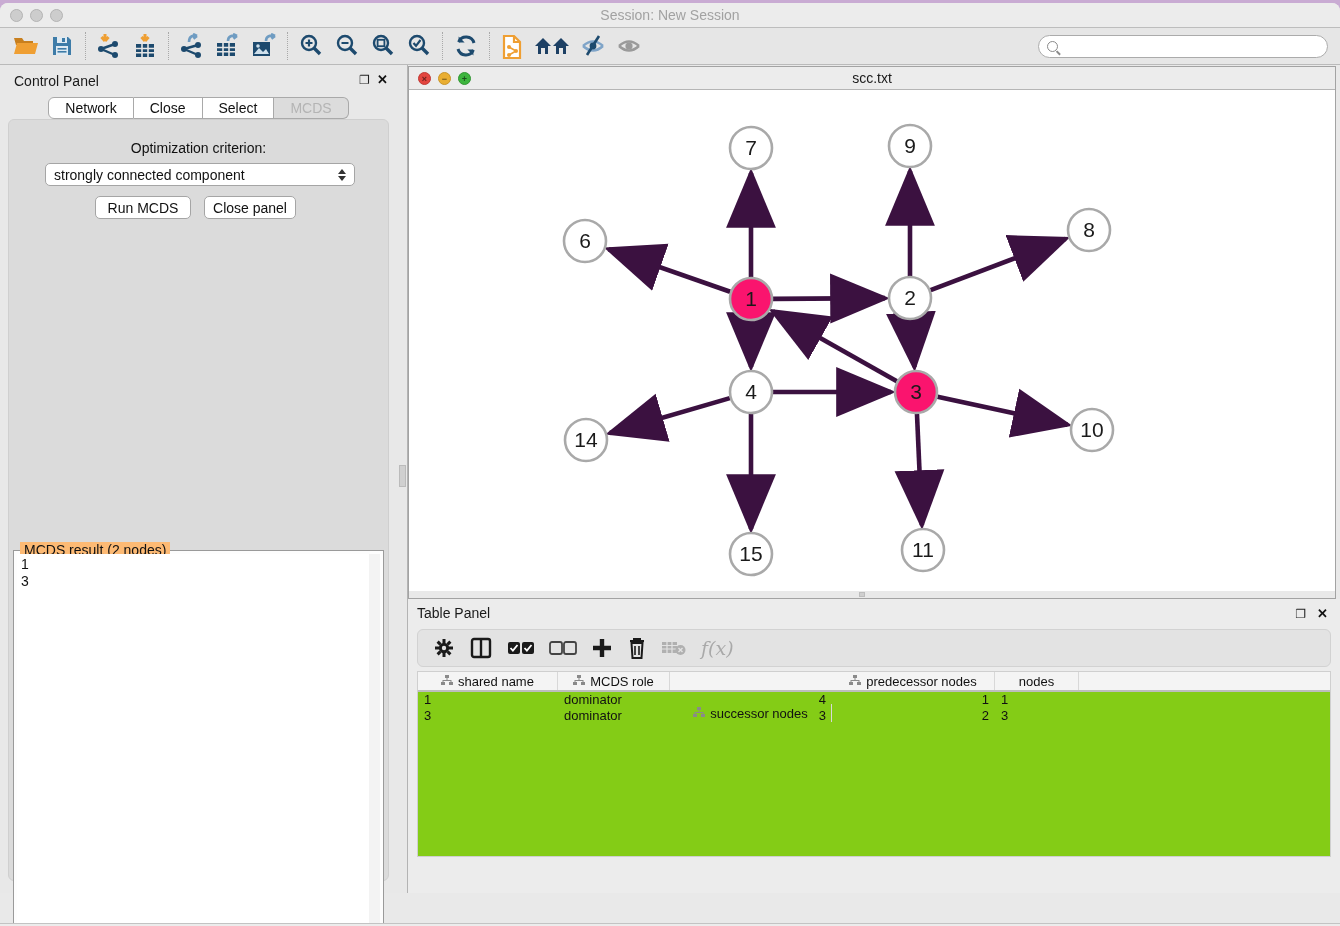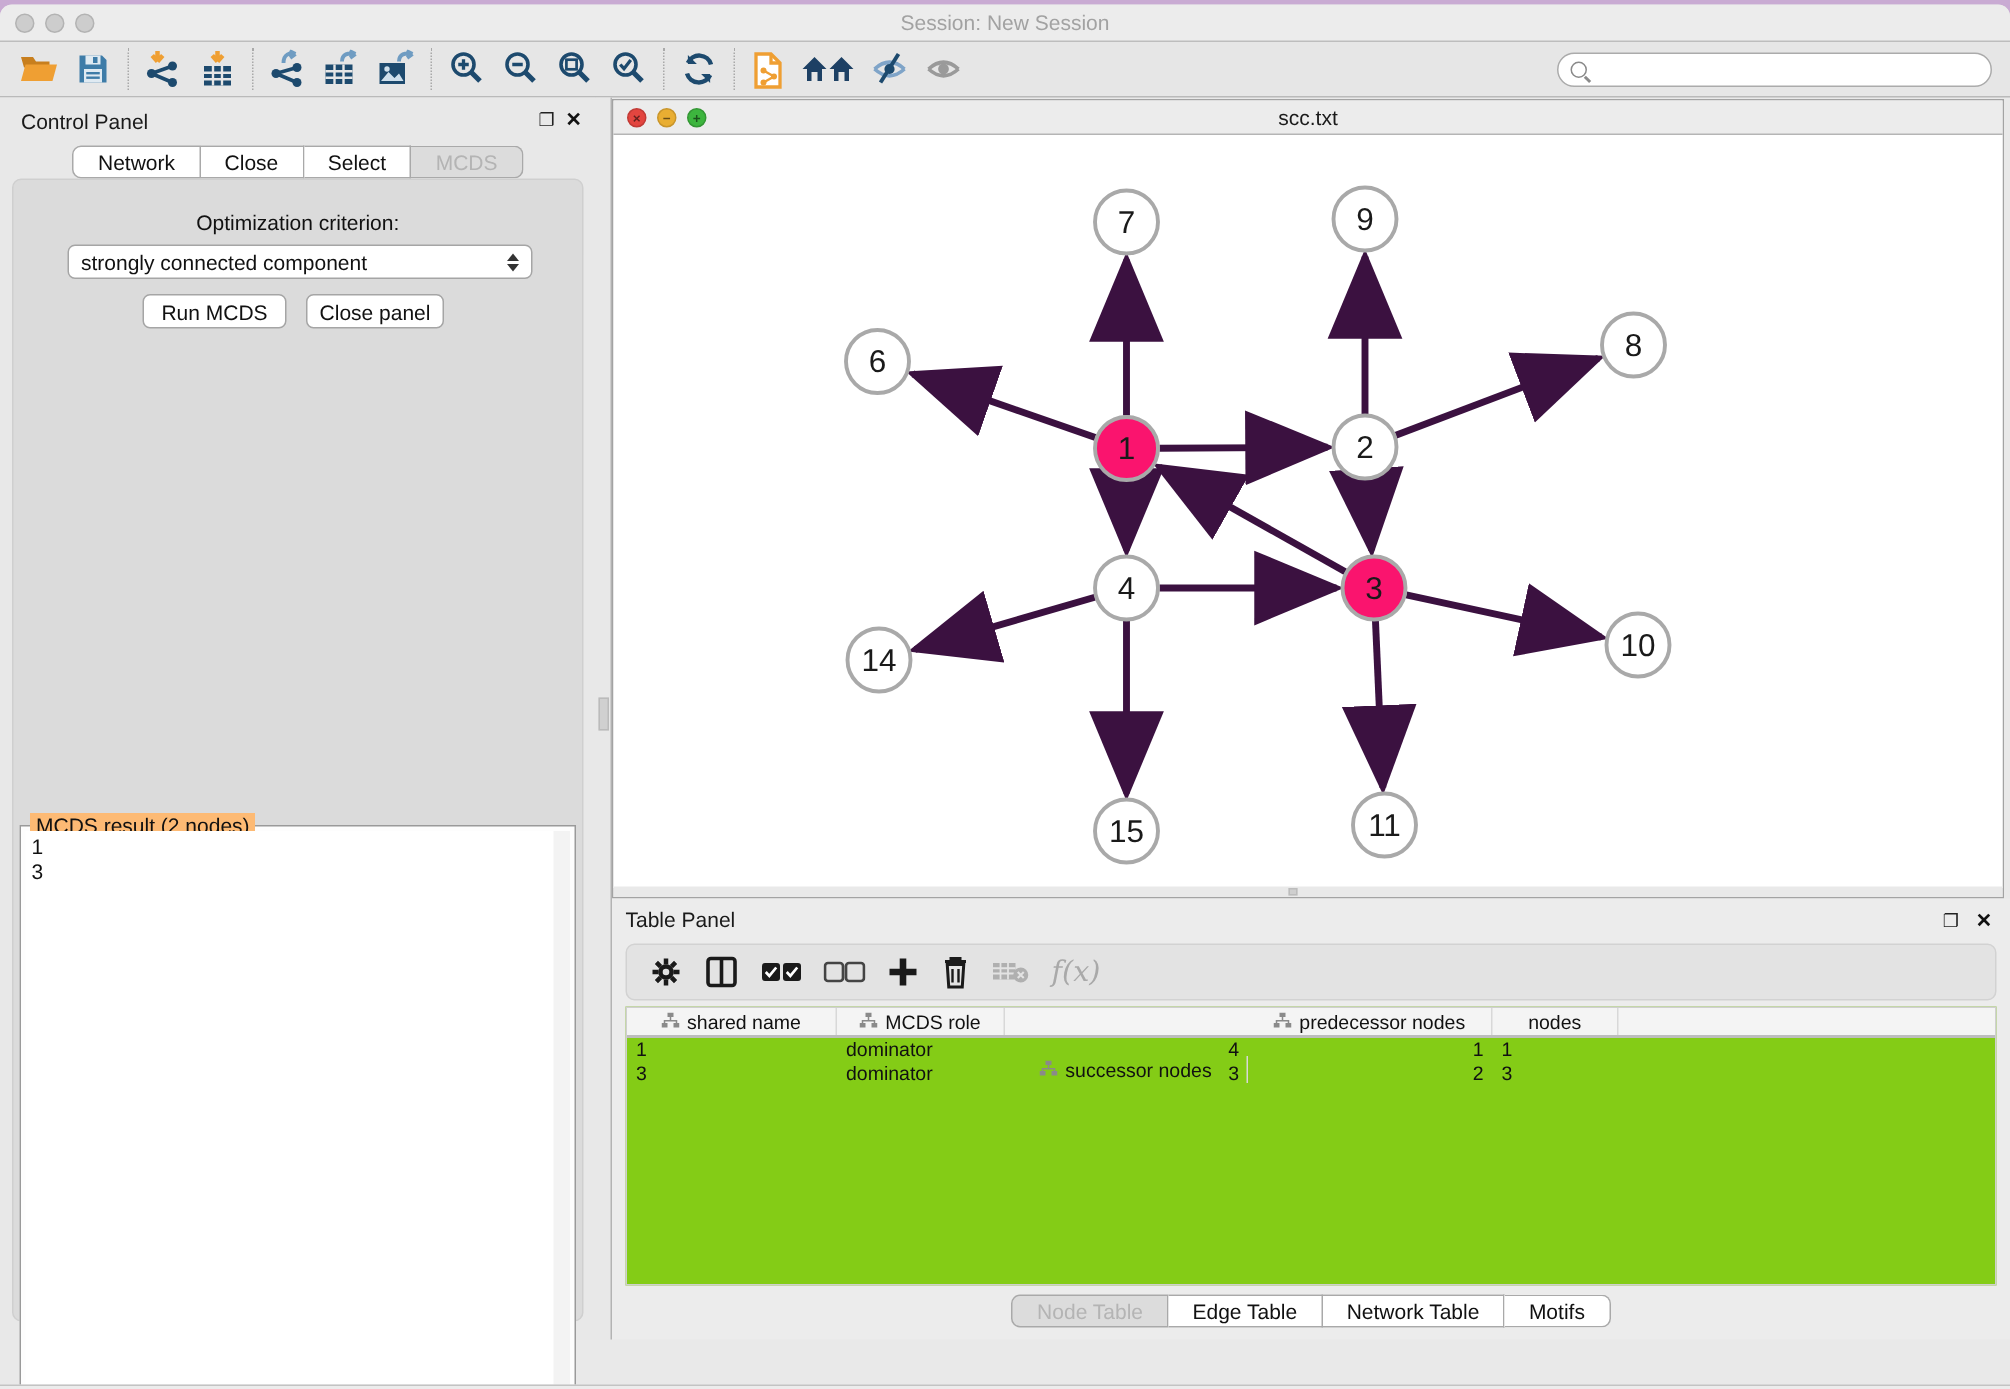--- a/index.html
+++ b/index.html
@@ -472,26 +472,20 @@
           <div class="tr">
             <div class="td" style="width: 140px; text-align: left;">3</div>
             <div class="td" style="width: 112px; text-align: left;">dominator</div>
             <div class="td" style="width: 162px; text-align: right;">3</div>
             <div class="td" style="width: 163px; text-align: right;">2</div>
             <div class="td" style="width: 84px; text-align: left;">3</div>
           </div>
         </div>
     </div>
 
-    <div id="tp-tabs">
-        <div class="seg-tab disabled">Node Table</div>
-        <div class="seg-tab">Edge Table</div>
-        <div class="seg-tab">Network Table</div>
-        <div class="seg-tab">Motifs</div>
-      </div>
   </div>
 
   <div id="statusbar">
     <div id="list-btn">
       <svg width="18" height="16" viewBox="0 0 18 16">
           <g fill="#1a1a1a">
             <rect x="1" y="1" width="3" height="3"></rect>
             <rect x="6" y="1" width="11" height="3"></rect>
             <rect x="1" y="6.5" width="3" height="3"></rect>
             <rect x="6" y="6.5" width="11" height="3"></rect>

